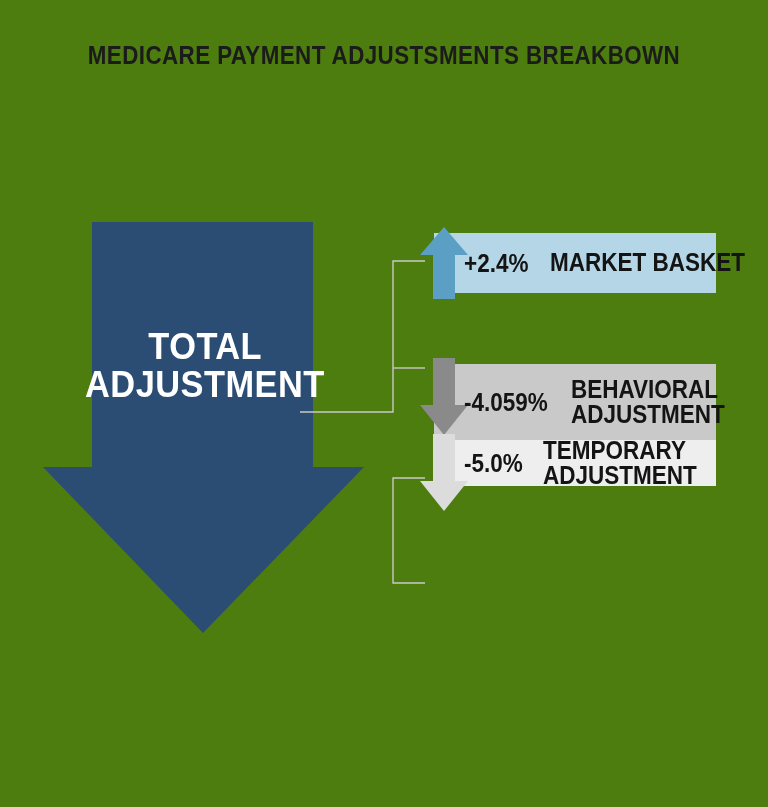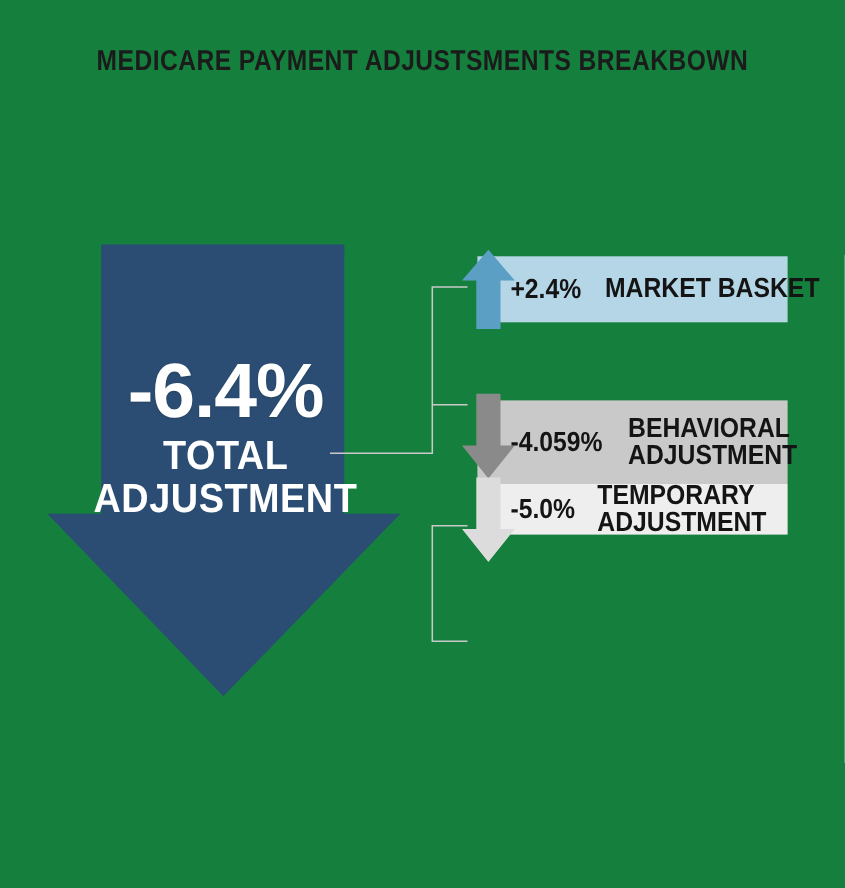--- a/index.html
+++ b/index.html
@@ -14,21 +14,21 @@
     overflow: hidden;
     position: relative;
   }
 
   #infographic {
     position: absolute;
     left: 0;
     top: 0;
     width: 768px;
     height: 807px;
-    background: #15803d;
+    background: #4d7c0f;
   }
 
   
   #chart-title {
     position: absolute;
     left: 0;
     top: 40px;
     width: 768px;
     text-align: center;
     font-family: "Liberation Sans Narrow", "Liberation Sans", sans-serif;
@@ -154,21 +154,20 @@
 
 <div id="infographic">
 
   <div id="chart-title">MEDICARE PAYMENT ADJUSTSMENTS BREAKBOWN</div>
 
   <div id="total-arrow-wrap">
     <svg id="total-arrow-svg" viewBox="0 0 330 416" preserveAspectRatio="none">
       <polygon points="52,0 273,0 273,245 324,245 163,411 3,245 52,245" fill="#2b4d73"></polygon>
     </svg>
     <div id="total-arrow-text">
-      <div id="total-value">-6.4%</div>
       <div class="total-label-line" id="total-label-1">TOTAL</div>
       <div class="total-label-line" id="total-label-2">ADJUSTMENT</div>
     </div>
   </div>
 
   <div id="connectors">
     <svg width="160" height="400" viewBox="0 0 160 400">
 
       <path d="M 0 192 L 93 192 L 93 41 L 125 41" fill="none" stroke="#c9c9c9" stroke-width="1.4"></path>
       <path d="M 93 148 L 125 148" fill="none" stroke="#c9c9c9" stroke-width="1.4"></path>

